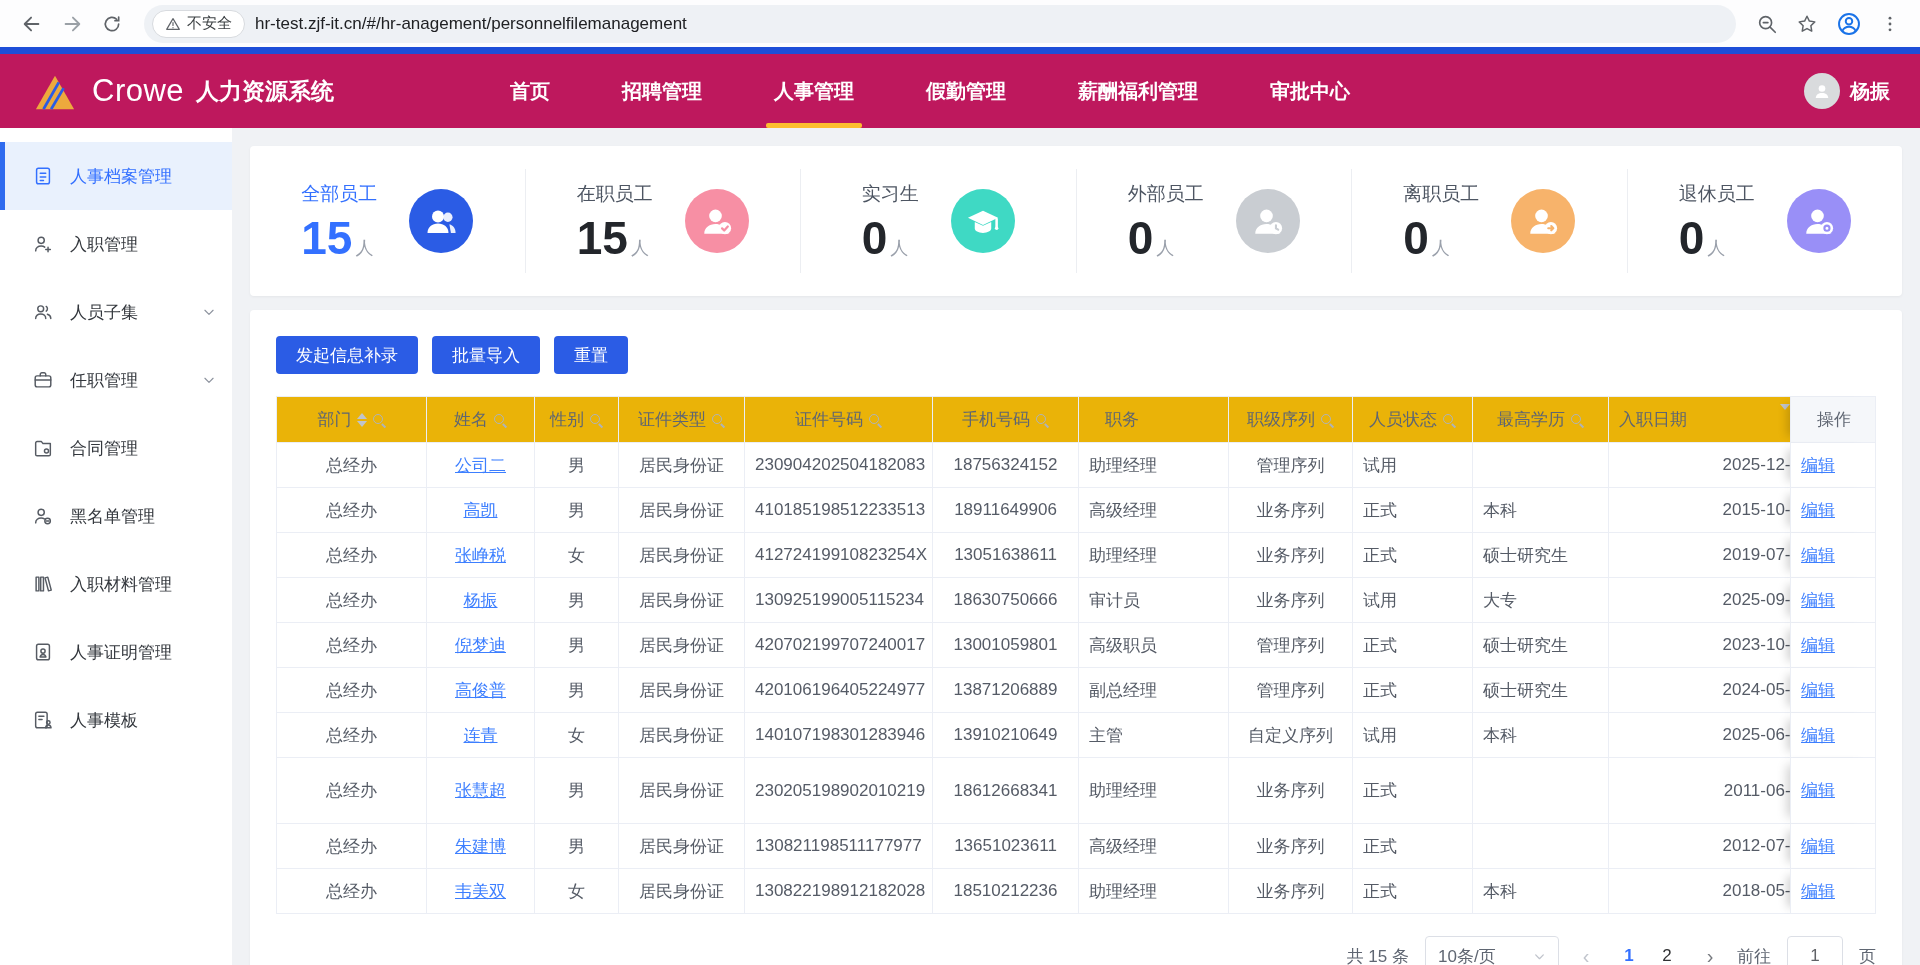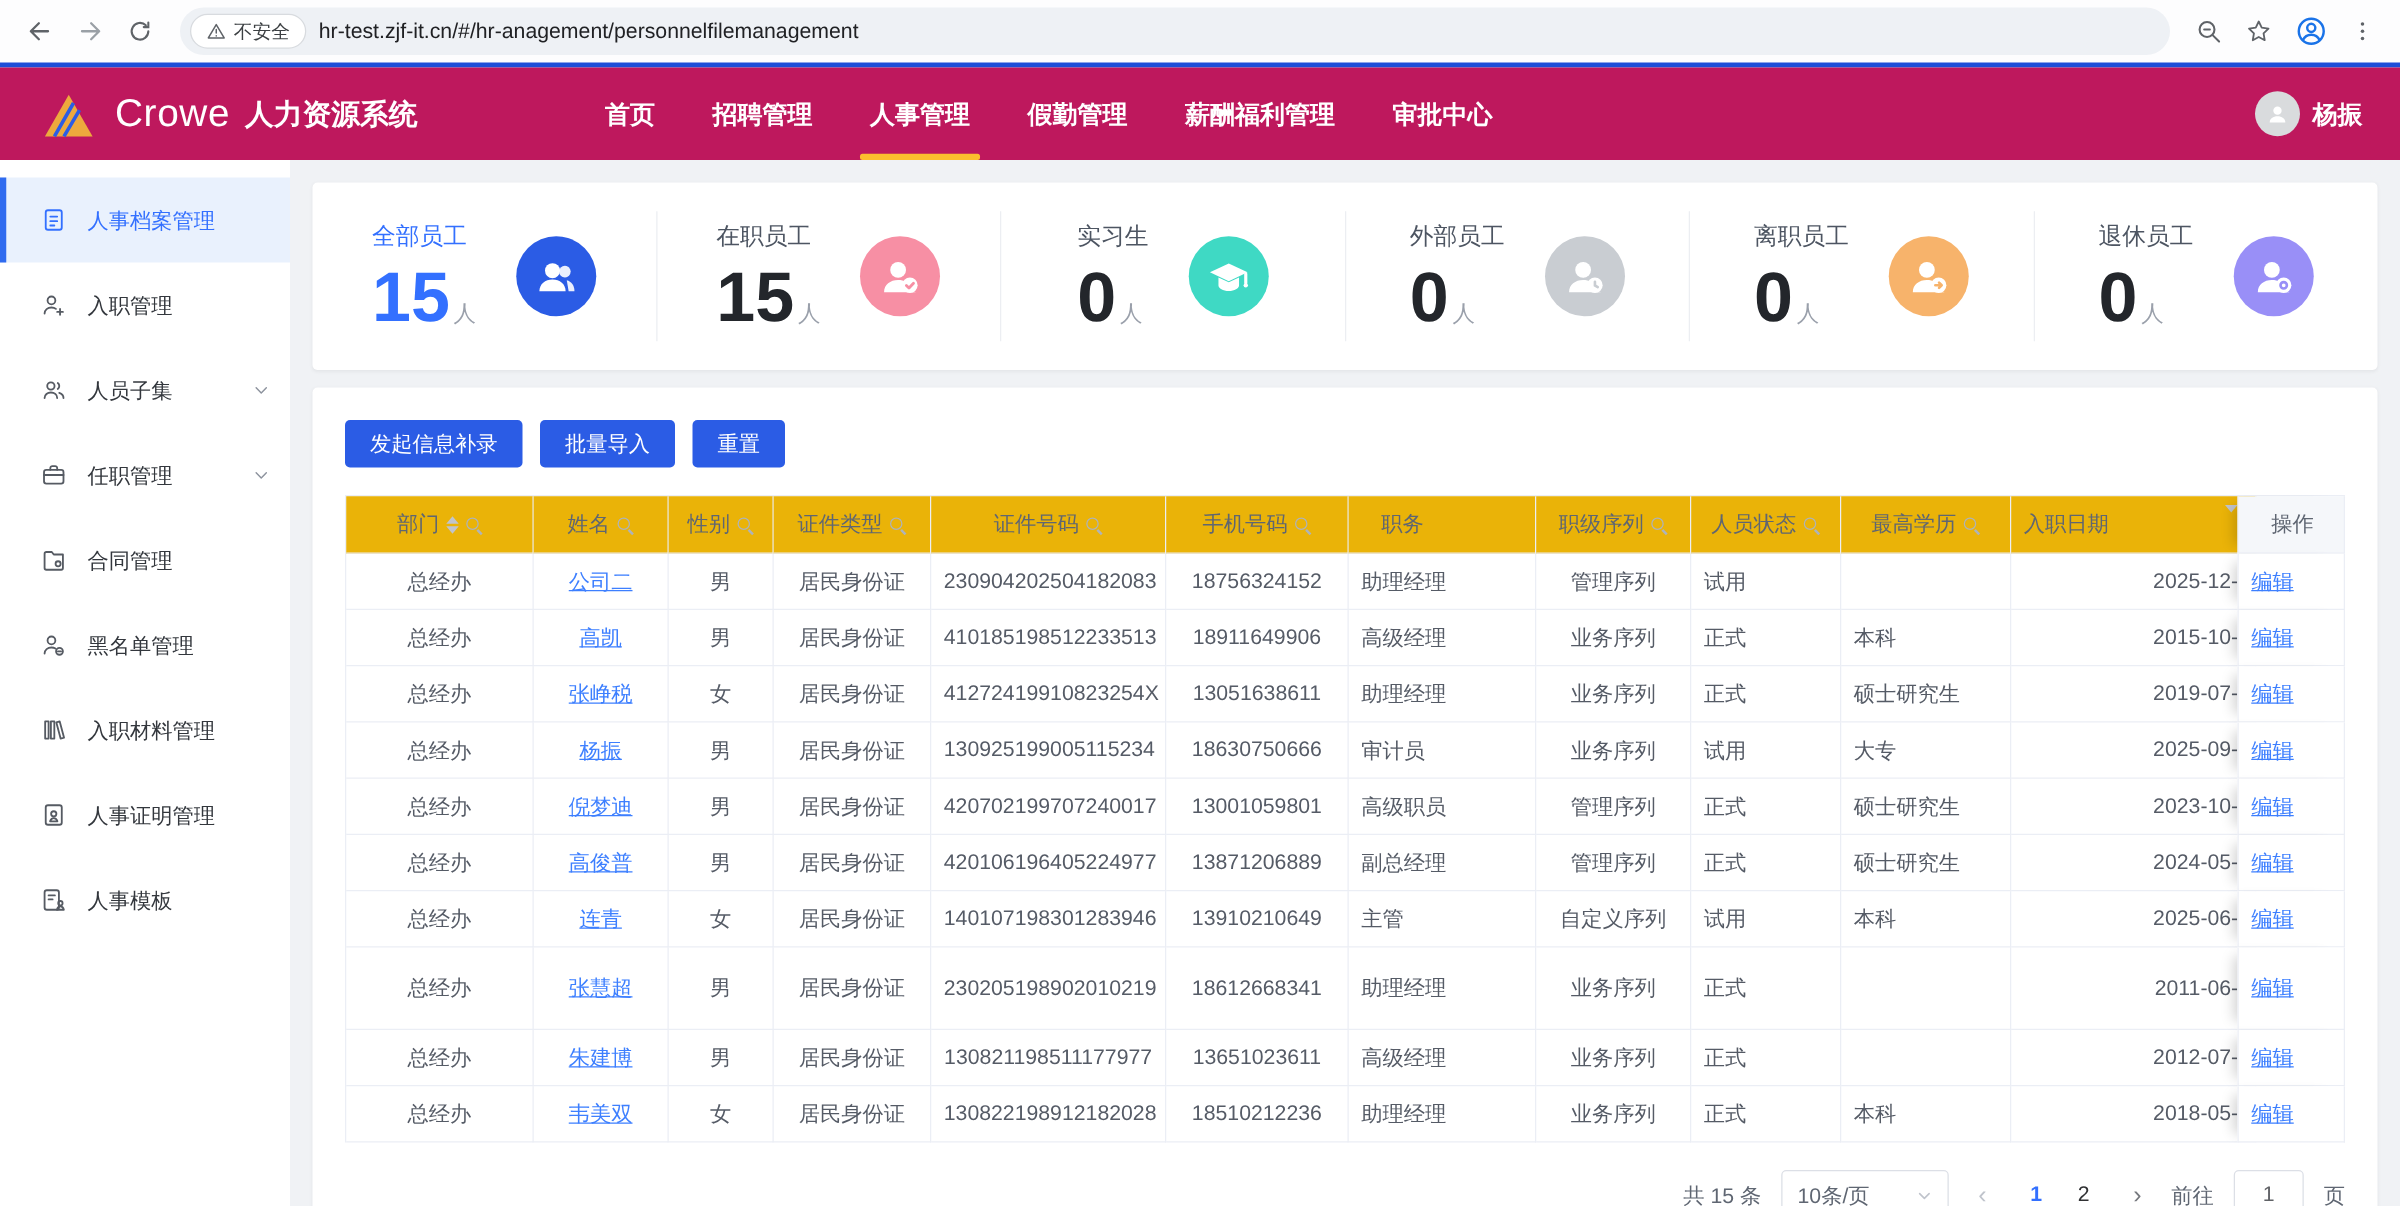--- a/index.html
+++ b/index.html
@@ -1,40 +1,40 @@
 <!DOCTYPE html>
 <html><head>
 <meta charset="utf-8">
 <style>
   * { margin:0; padding:0; box-sizing:border-box; }
   html,body { width:1920px; height:965px; overflow:hidden; background:#f0f2f5;
     font-family:"Liberation Sans","DejaVu Sans",sans-serif; }
 
   
   .browser-bar { height:54px; background:#fdfdfe; display:flex; align-items:center;
-    padding:0 14px; gap:4px; border-bottom:4px solid #1d4ed8; }
+    padding:0 14px; gap:4px; border-bottom:7px solid #1d4ed8; }
   .nav-btn { width:36px; height:36px; border-radius:50%; display:flex; align-items:center;
     justify-content:center; cursor:pointer; flex:0 0 auto; }
   .omnibox { flex:1; height:38px; background:#eef1f5; border-radius:19px; display:flex;
     align-items:center; padding:0 6px 0 8px; margin:0 10px; gap:10px; cursor:text; }
   .security-chip { display:flex; align-items:center; gap:6px; background:#fff;
     border:1px solid #d8dbdf; border-radius:15px; height:28px; padding:0 12px;
     color:#3c4043; font-size:15px; white-space:nowrap; }
   .url-text { font-size:17px; color:#202124; white-space:nowrap; overflow:hidden; }
   .chrome-right { display:flex; align-items:center; gap:18px; padding:0 6px; }
 
   
   .app-header { height:74px; background:#be185d; display:flex; align-items:center;
     padding:0 30px; color:#fff; }
   .logo-wrap { display:flex; align-items:center; gap:12px; }
   .brand { font-size:31px; font-weight:400; letter-spacing:.5px; }
   .app-title { font-size:23px; font-weight:700; }
   .main-nav { display:flex; gap:46px; margin-left:150px; height:74px; }
   .nav-item { position:relative; display:flex; align-items:center; font-size:20px;
-    font-weight:600; cursor:pointer; white-space:nowrap; }
+    font-weight:600; cursor:pointer; white-space:nowrap;margin-left:26px; }
   .nav-item.active::after { content:""; position:absolute; left:-8px; right:-8px; bottom:0;
     height:5px; background:#fcbe2e; border-radius:2px; }
   .header-user { margin-left:auto; display:flex; align-items:center; gap:10px;
     font-size:20px; font-weight:600; cursor:pointer; }
   .avatar { width:36px; height:36px; border-radius:50%; background:#d9dbdd; display:flex;
     align-items:center; justify-content:center; }
 
   
   .app-body { display:flex; height:837px; }
   .sidebar { width:232px; background:#fff; padding-top:14px; flex:0 0 auto; }
@@ -49,21 +49,21 @@
 
   .main { flex:1; padding:18px; overflow:hidden; }
 
   
   .stats-card { background:#fff; border-radius:4px; height:150px; display:flex;
     align-items:center; box-shadow:0 1px 3px rgba(0,0,0,.05); }
   .stat { flex:1; height:104px; display:flex; align-items:center; justify-content:center;
     gap:32px; }
   .stat + .stat { border-left:1px solid #eceef2; }
   .stat-label { font-size:19px; color:#4d5562; margin-bottom:8px; }
-  .stat-num { font-size:56px; font-weight:600; color:#23262b; line-height:1; }
+  .stat-num { font-size:46px; font-weight:600; color:#23262b; line-height:1; }
   .stat-unit { font-size:18px; color:#9aa0ab; margin-left:3px; }
   .stat.highlight .stat-label, .stat.highlight .stat-num { color:#3370ff; }
   .stat-icon { width:64px; height:64px; border-radius:50%; display:flex; align-items:center;
     justify-content:center; background:var(--c); flex:0 0 auto; }
 
   
   .table-card { background:#fff; border-radius:4px; margin-top:14px; padding:26px;
     height:668px; box-shadow:0 1px 3px rgba(0,0,0,.05); }
   .btns { display:flex; gap:14px; }
   .btn { height:38px; padding:0 20px; background:#2b5ce5; color:#fff; font-size:17px;

